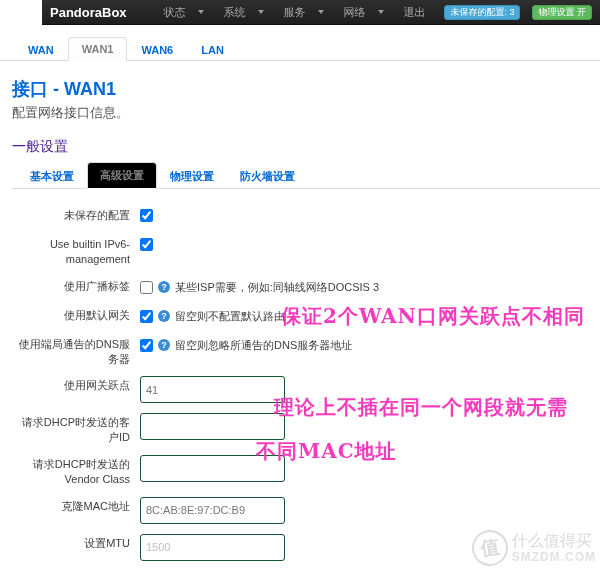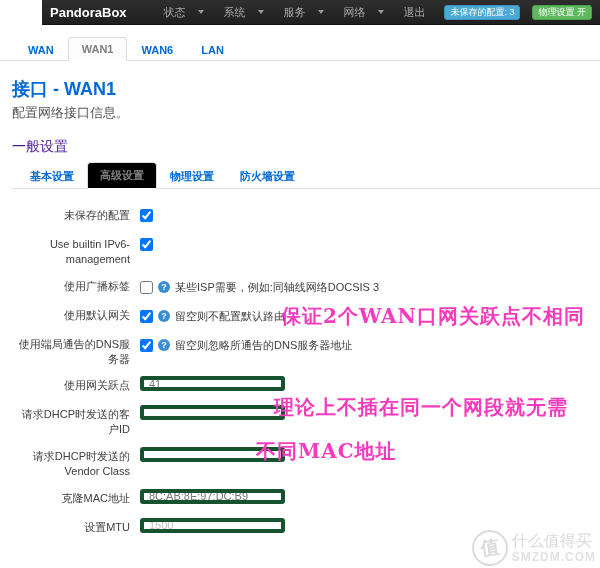--- a/index.html
+++ b/index.html
@@ -38,21 +38,21 @@
             border:1px solid transparent; border-bottom:none; margin-bottom:-1px; }
   .subtab.active { color:#808080; background:#000000; border-color:#ddd; border-radius:4px 4px 0 0;
                    border-bottom:1px solid #fff; cursor:default; }
 
   
   .form { margin-top:16px; }
   .frow { display:flex; align-items:flex-start; margin-bottom:9px; min-height:20px; }
   .flabel { width:118px; text-align:right; font-size:11px; color:#404040; padding-top:3px; line-height:1.35; }
   .fctrl { margin-left:10px; display:flex; align-items:center; gap:5px; padding-top:1px; }
   .frow input[type=checkbox] { width:13px; height:13px; margin-top:3px; cursor:pointer; }
-  .frow input[type=text] { width:145px; height:15px; border:4px solid #14532d; border-radius:3px;
+  .frow input[type=text] { width:145px; height:27px; border:1px solid #14532d; border-radius:3px;
                            font-size:11px; color:#777; padding:2px 5px; outline:none;
                            font-family:"Liberation Sans",sans-serif; }
   .frow input[type=text]::placeholder { color:#bfbfbf; opacity:1; }
   .help-icon { width:12px; height:12px; border-radius:50%; background:#3b8dd1; color:#fff;
                font-size:9px; font-weight:bold; display:inline-flex; align-items:center;
                justify-content:center; flex:0 0 auto; margin-top:3px; }
   .fdesc { font-size:11px; color:#404040; padding-top:3px; white-space:nowrap; }
 
   
   .annot { position:absolute; color:#f53bbd; font-weight:bold; font-size:20px; letter-spacing:1px;

